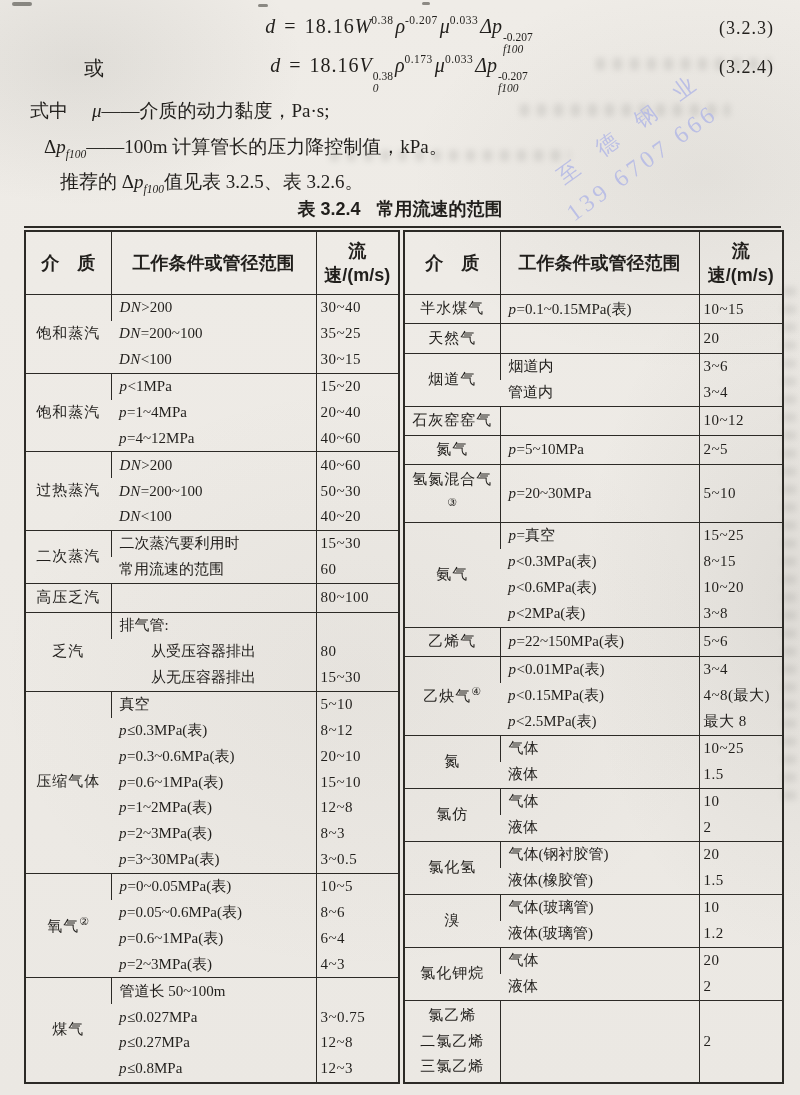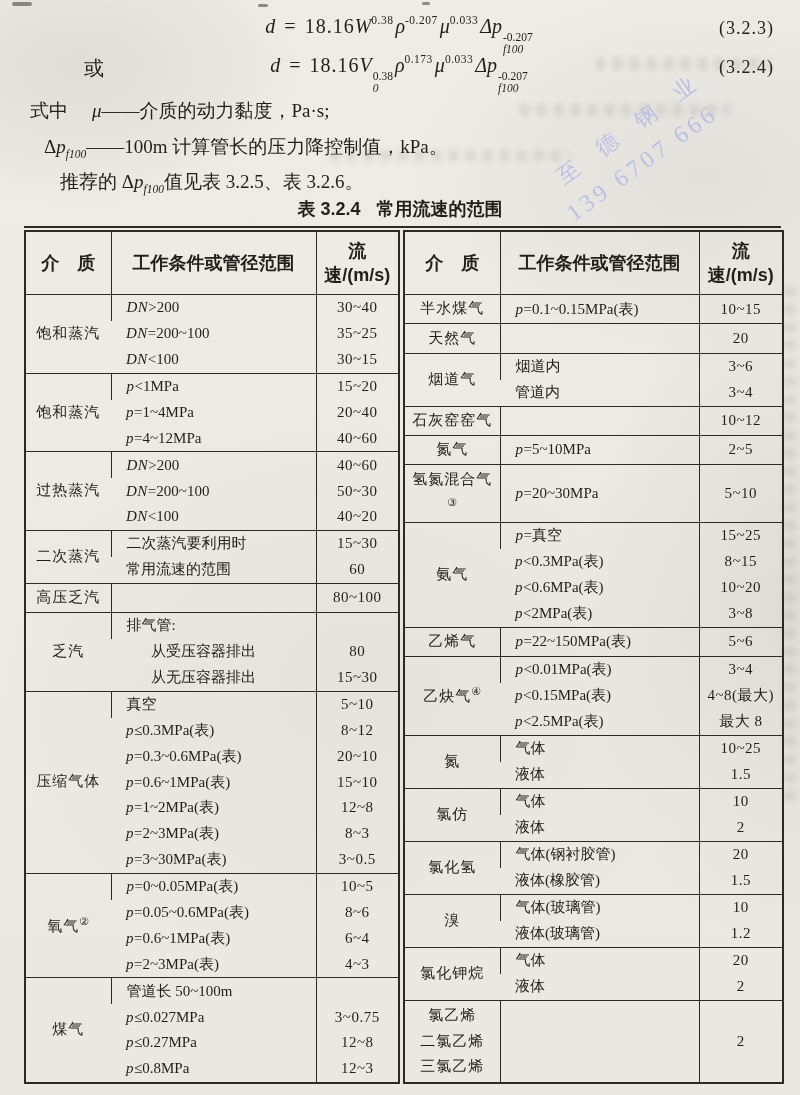--- a/index.html
+++ b/index.html
@@ -50,24 +50,24 @@
   table,td,th{border-color:#2c2a26;}
   table{border:2px solid #2c2a26;}
   th{font-weight:700;font-size:18px;padding:7px 2px;text-align:center;
      font-family:"Liberation Sans","DejaVu Sans",sans-serif;}
   thead th{border-bottom:1.5px solid #2c2a26;}
   td+td,th+th{border-left:1.2px solid #2c2a26;}
   tr.gs td{border-top:1.6px solid #2c2a26;}
   td{padding:1px 4px;vertical-align:middle;line-height:1.55;}
   td.medium{text-align:center;letter-spacing:1px;line-height:1.7;}
   td.medium sup{font-size:11px;letter-spacing:0;}
-  td.cond{padding-left:15px;}
+  td.cond{padding-left:8px;}
   td.cond.indent{padding-left:40px;}
   td.cond i{font-style:italic;letter-spacing:.5px;}
-  td.vel{text-align:center;letter-spacing:.5px;}
+  td.vel{text-align:left;letter-spacing:.5px;}
 </style>
 </head>
 <body>
 
 <div class="page">
 
   <span class="speck" style="left:12px;top:2px;width:20px;height:4px;"></span>
   <span class="speck" style="left:258px;top:4px;width:10px;height:3px;"></span>
   <span class="speck" style="left:422px;top:2px;width:8px;height:3px;"></span>
   <div class="smudge" style="left:596px;top:58px;width:175px;height:12px;"></div>

